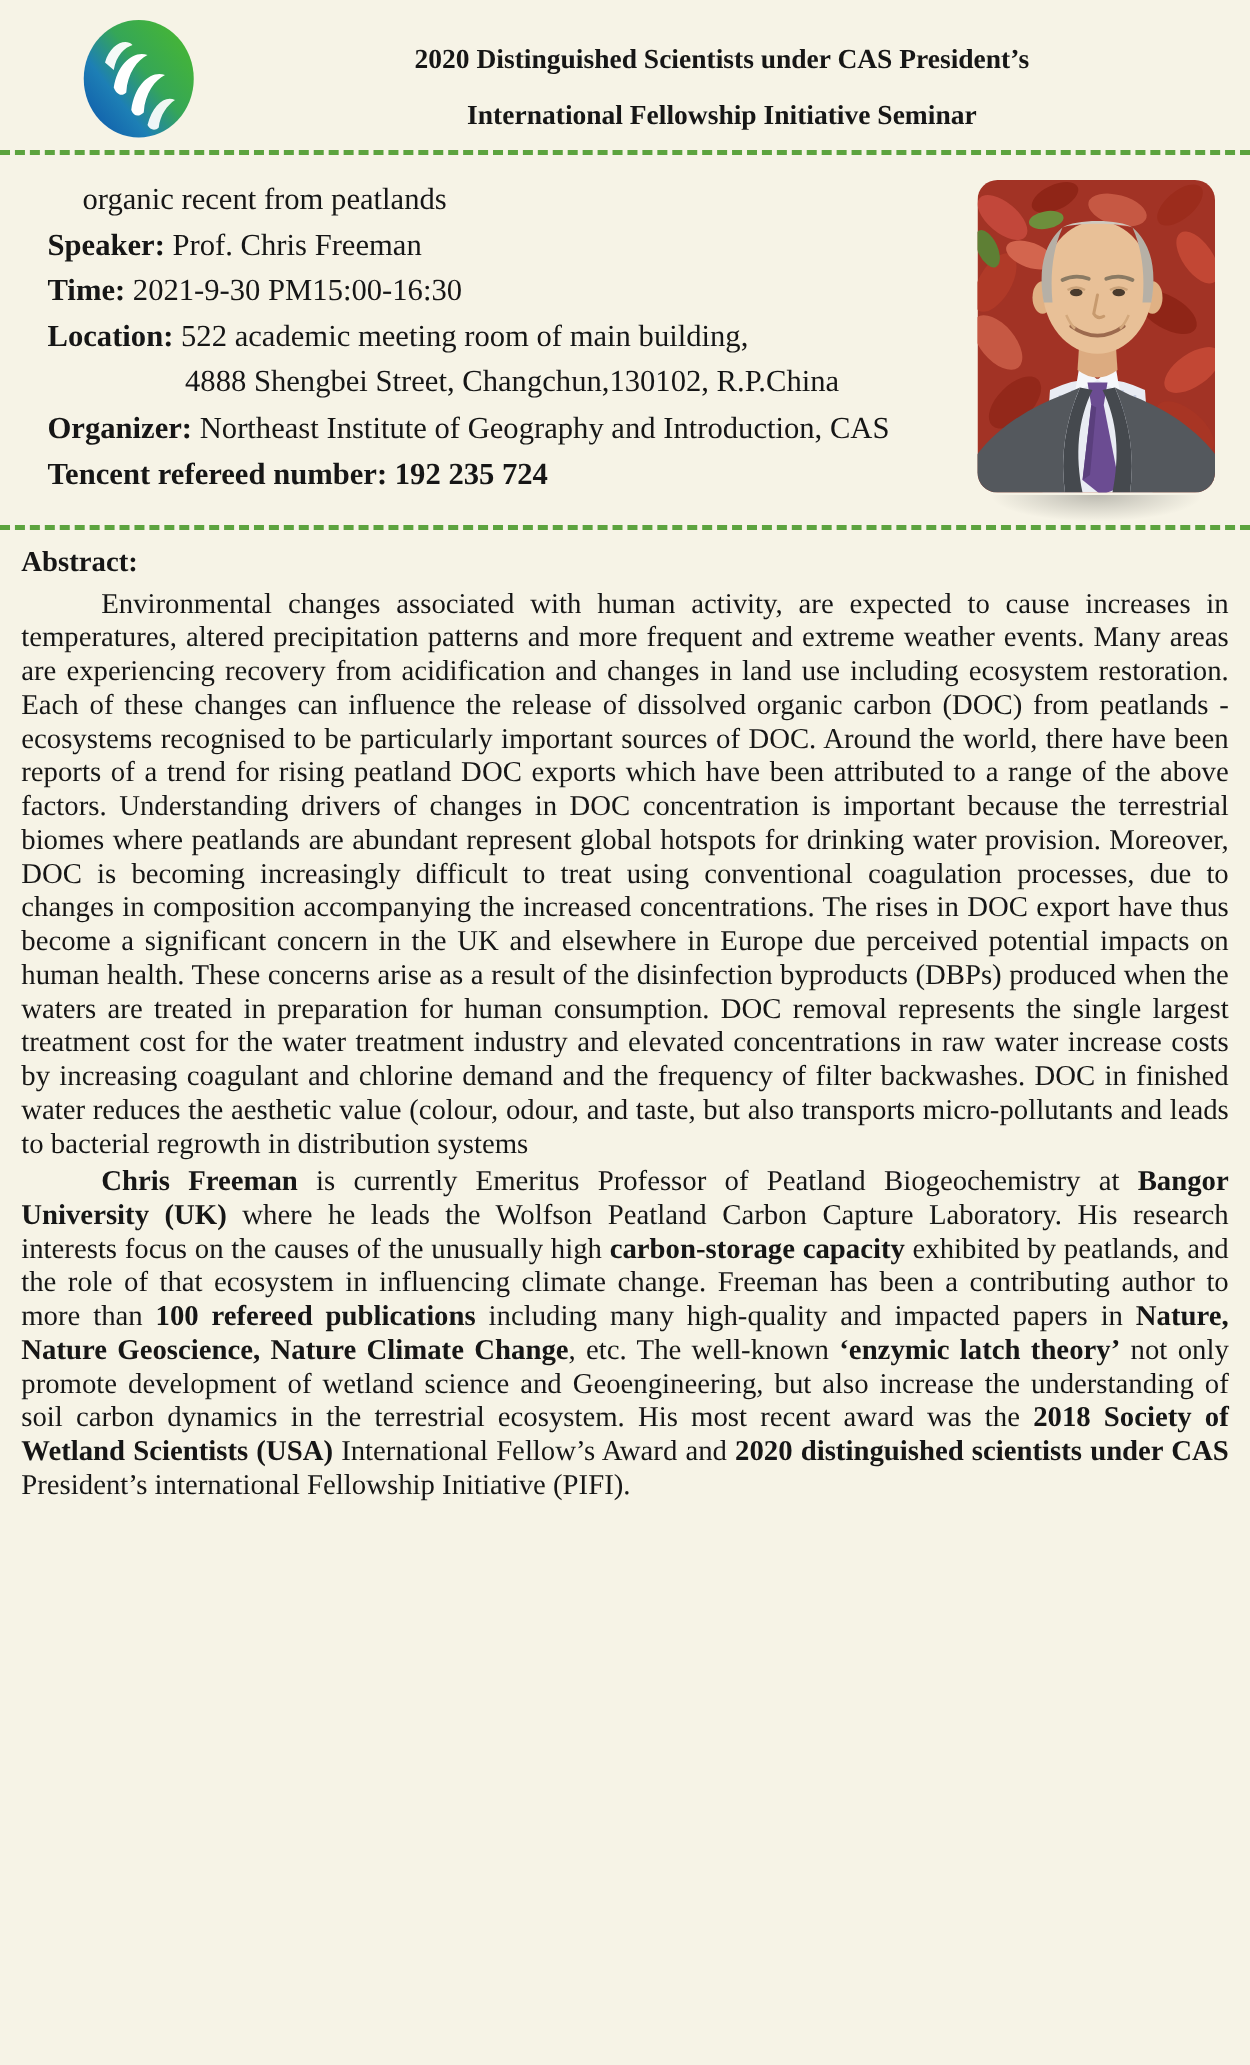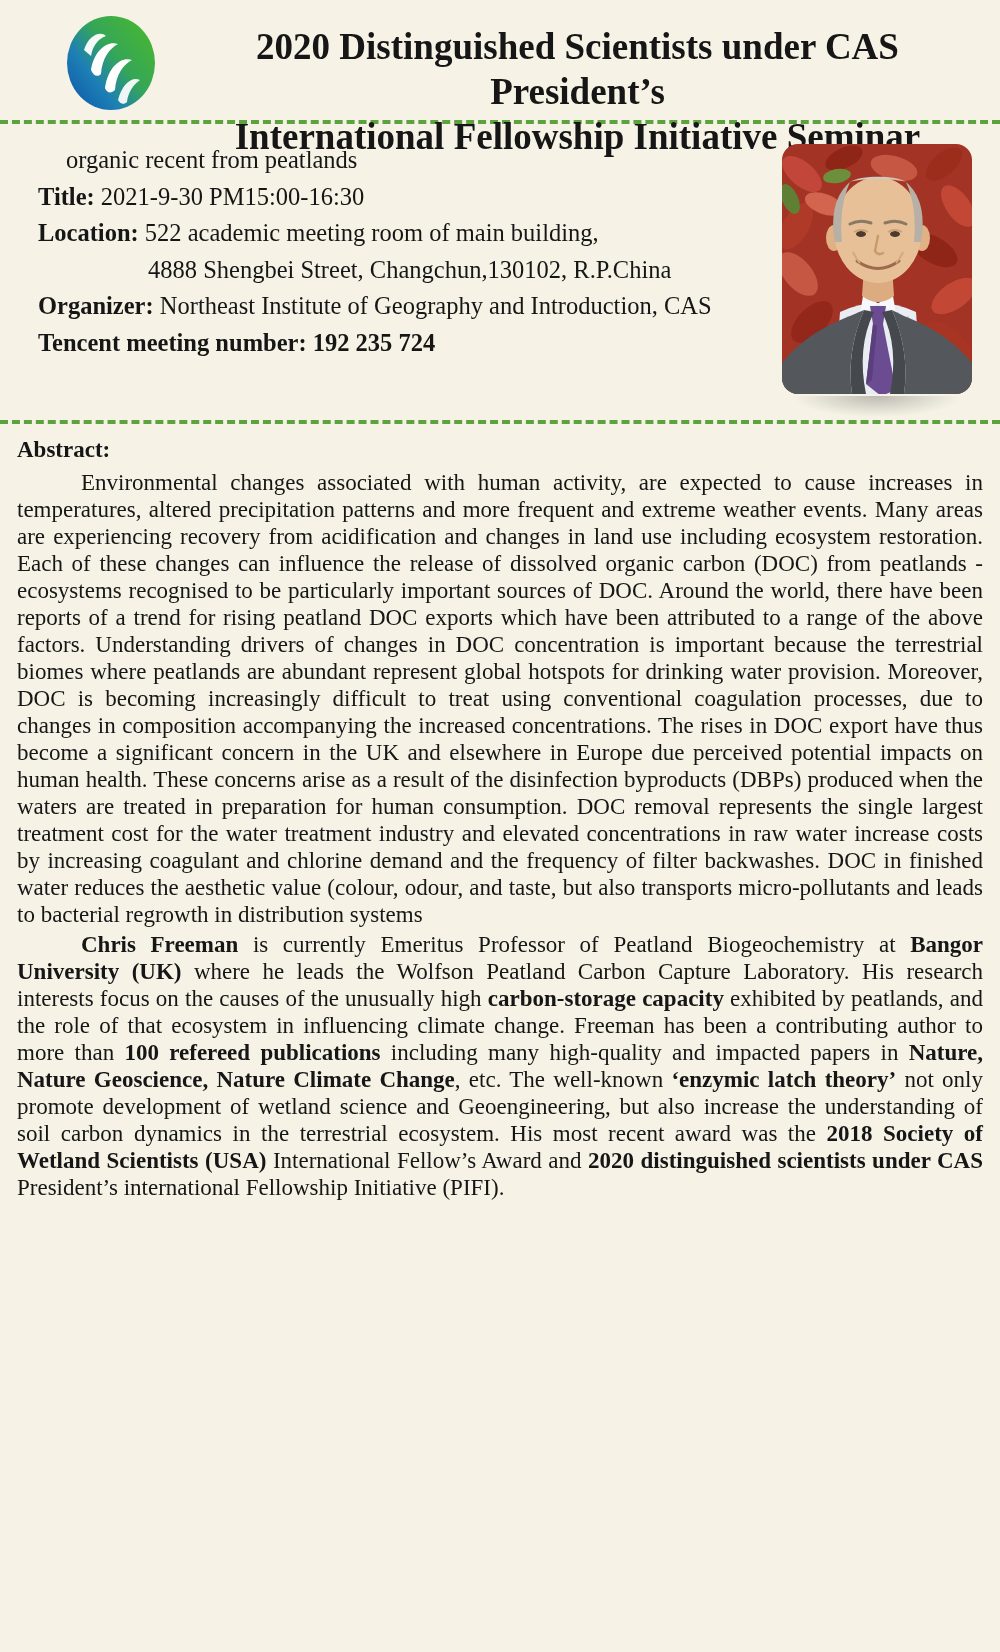--- a/index.html
+++ b/index.html
@@ -11,21 +11,21 @@
     font-family:"Liberation Serif", serif;
     overflow:hidden;
   }
   
   .header { position:relative; height:124px; border-bottom:4px dashed #5ca33e; }
   .logo { position:absolute; left:60px; top:14px; width:102px; height:98px; }
   .header-title {
     margin-left:175px; margin-right:20px;
     padding-top:24px;
     text-align:center;
-    font-weight:bold; font-size:37px; line-height:45px;
+    font-weight:bold; font-size:22px; line-height:45px;
   }
   
   .details {
     position:relative;
     padding:18px 260px 16px 38px;
     border-bottom:4px dashed #5ca33e;
     font-size:24.5px; line-height:36.6px;
     min-height:300px;
   }
   .detail-row b { font-weight:bold; }
@@ -73,36 +73,40 @@
     <div>2020 Distinguished Scientists under CAS President’s</div>
     <div>International Fellowship Initiative Seminar</div>
   </div>
 </div>
 
 <div class="details">
   <div class="detail-row indent-title">
     <span>organic recent from peatlands</span>
   </div>
   <div class="detail-row">
-    <b>Title:</b>
+    <b>Speaker:</b>
+    <span>Prof. Chris Freeman</span>
+  </div>
+  <div class="detail-row">
+    <b>Time:</b>
     <span>2021-9-30 PM15:00-16:30</span>
   </div>
   <div class="detail-row">
     <b>Location:</b>
     <span>522 academic meeting room of main building,</span>
   </div>
   <div class="detail-row indent-loc">
     <span>4888 Shengbei Street, Changchun,130102, R.P.China</span>
   </div>
   <div class="detail-row">
     <b>Organizer:</b>
     <span>Northeast Institute of Geography and Introduction, CAS</span>
   </div>
   <div class="detail-row">
-    <b>Tencent meeting number:</b>
+    <b>Tencent refereed number:</b>
     <b>192 235 724</b>
   </div>
 
   <div class="photo-wrap">
     <svg class="photo-svg" viewBox="0 0 190 250" aria-hidden="true">
       <defs>
         <clipPath id="photoClip">
             <rect x="0" y="0" width="190" height="250" rx="16"></rect>
           </clipPath>
       </defs>

